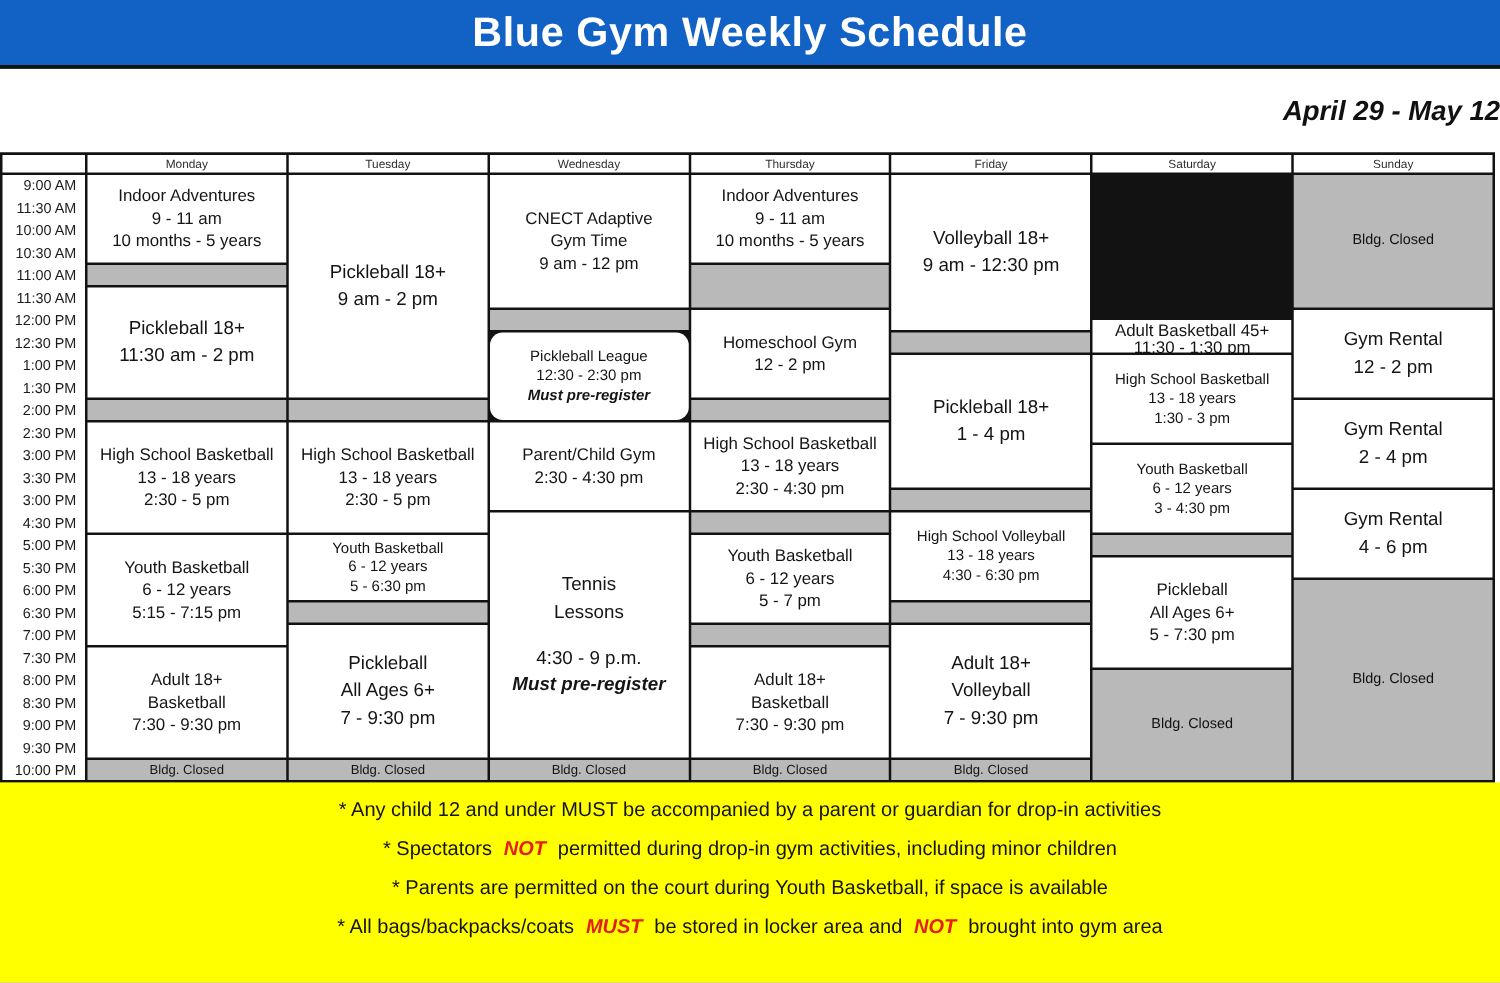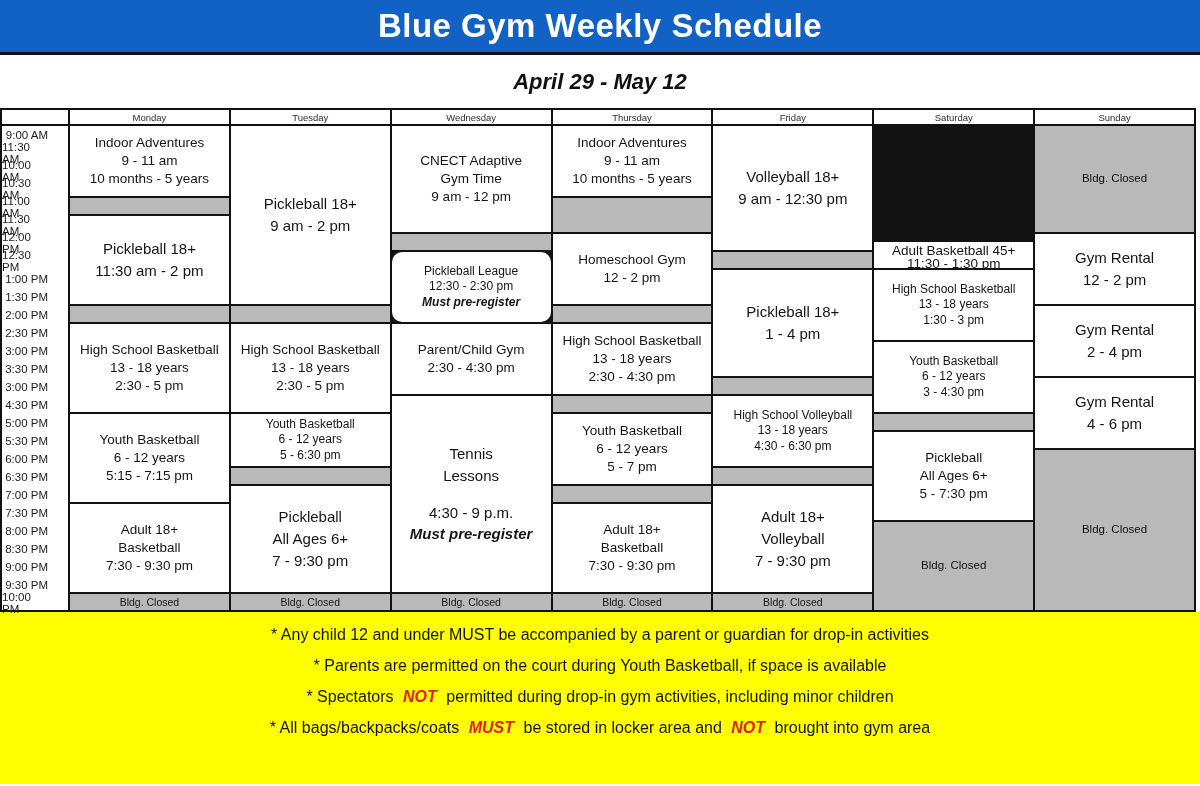--- a/index.html
+++ b/index.html
@@ -1,31 +1,31 @@
 <!DOCTYPE html>
 <html><head>
 <meta charset="utf-8">
 <style>
   html,body{margin:0;padding:0;background:#fff;}
   body{width:1200px;height:786px;font-family:"Liberation Sans","DejaVu Sans",sans-serif;color:#151515;overflow:hidden;}
 
   
   .titlebar{height:52px;background:#1261c4;border-bottom:3px solid #121212;display:flex;align-items:center;justify-content:center;}
   .titlebar h1{margin:0;color:#fff;font-size:33px;font-weight:bold;letter-spacing:.5px;}
-  .subtitle-band{height:53px;display:flex;align-items:center;justify-content:center;}
+  .subtitle-band{height:67px;display:flex;align-items:center;justify-content:flex-end;}
   .subtitle-band h2{margin:0;font-size:22px;font-weight:bold;font-style:italic;color:#111;}
 
   
   .sched{display:grid;grid-template-columns:66px repeat(7,1fr);grid-template-rows:14px repeat(27,16px);
          gap:2px;background:#121212;border:2px solid #121212;width:1196px;box-sizing:border-box;}
   .sched > div{background:#fff;}
   .corner{grid-column:1;grid-row:1;}
   .timecol{grid-column:1;grid-row:2 / 29;display:flex;flex-direction:column;}
   .timecol .tlabel{height:18px;flex:0 0 auto;display:flex;align-items:center;justify-content:flex-end;
-                   padding-right:20px;font-size:11.5px;color:#1c1c1c;}
+                   padding-right:7px;font-size:11.5px;color:#1c1c1c;}
   .dayhead{grid-row:1;display:flex;align-items:center;justify-content:center;font-size:9.5px;color:#2e2e2e;}
   .blk{display:flex;flex-direction:column;align-items:center;justify-content:center;text-align:center;
        font-size:13.5px;line-height:1.32;padding:1px 2px;box-sizing:border-box;}
   .blk .line{min-height:1em;}
   .blk.lg{font-size:15px;line-height:1.45;}
   .blk.sm{font-size:12px;line-height:1.3;}
   .gray{background:#b9b9b9 !important;}
   .closed{background:#b9b9b9 !important;font-size:11.5px;color:#111;}
   .closed-label{background:#b9b9b9 !important;font-size:10.5px;line-height:1;}
   .pre-reg{font-weight:bold;font-style:italic;}
@@ -255,16 +255,16 @@
       <div class="line">Gym Rental</div>
       <div class="line">4 - 6 pm</div>
     </div>
     <div class="blk closed" style="grid-area: 20 / 8 / span 9;">
       <div class="line">Bldg. Closed</div>
     </div>
   </div>
 
 <div class="notes">
     <div class="nline"><span>* Any child 12 and under MUST be accompanied by a parent or guardian for drop-in activities</span></div>
+    <div class="nline"><span>* Spectators </span><span class="em">NOT</span><span> permitted during drop-in gym activities, including minor children</span></div>
     <div class="nline"><span>* Parents are permitted on the court during Youth Basketball, if space is available</span></div>
-    <div class="nline"><span>* Spectators </span><span class="em">NOT</span><span> permitted during drop-in gym activities, including minor children</span></div>
     <div class="nline"><span>* All bags/backpacks/coats </span><span class="em">MUST</span><span> be stored in locker area and </span><span class="em">NOT</span><span> brought into gym area</span></div>
   </div>
 
 </body></html>

